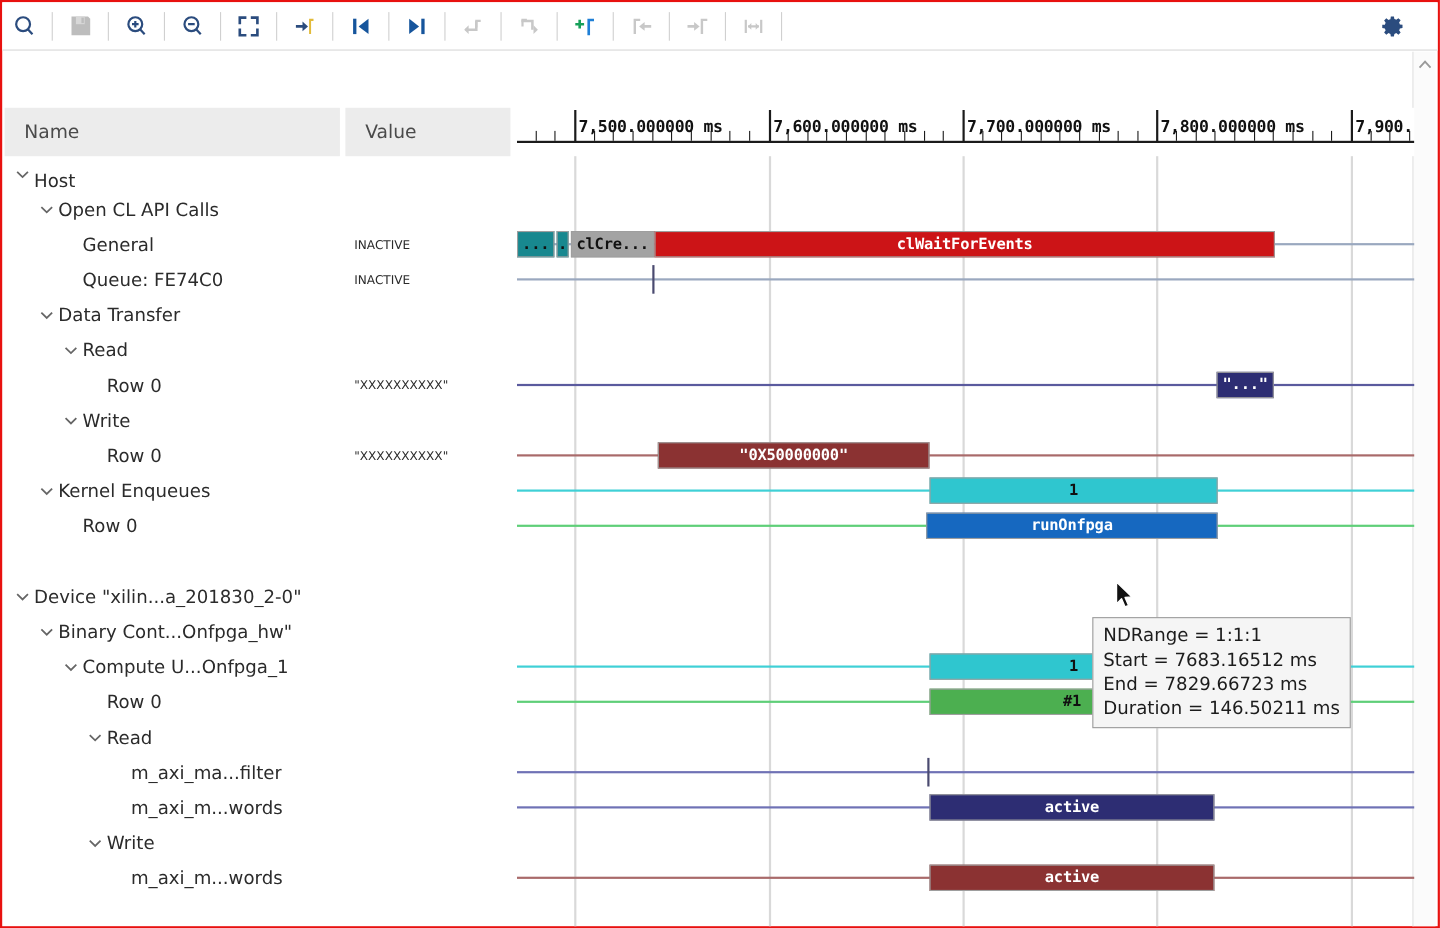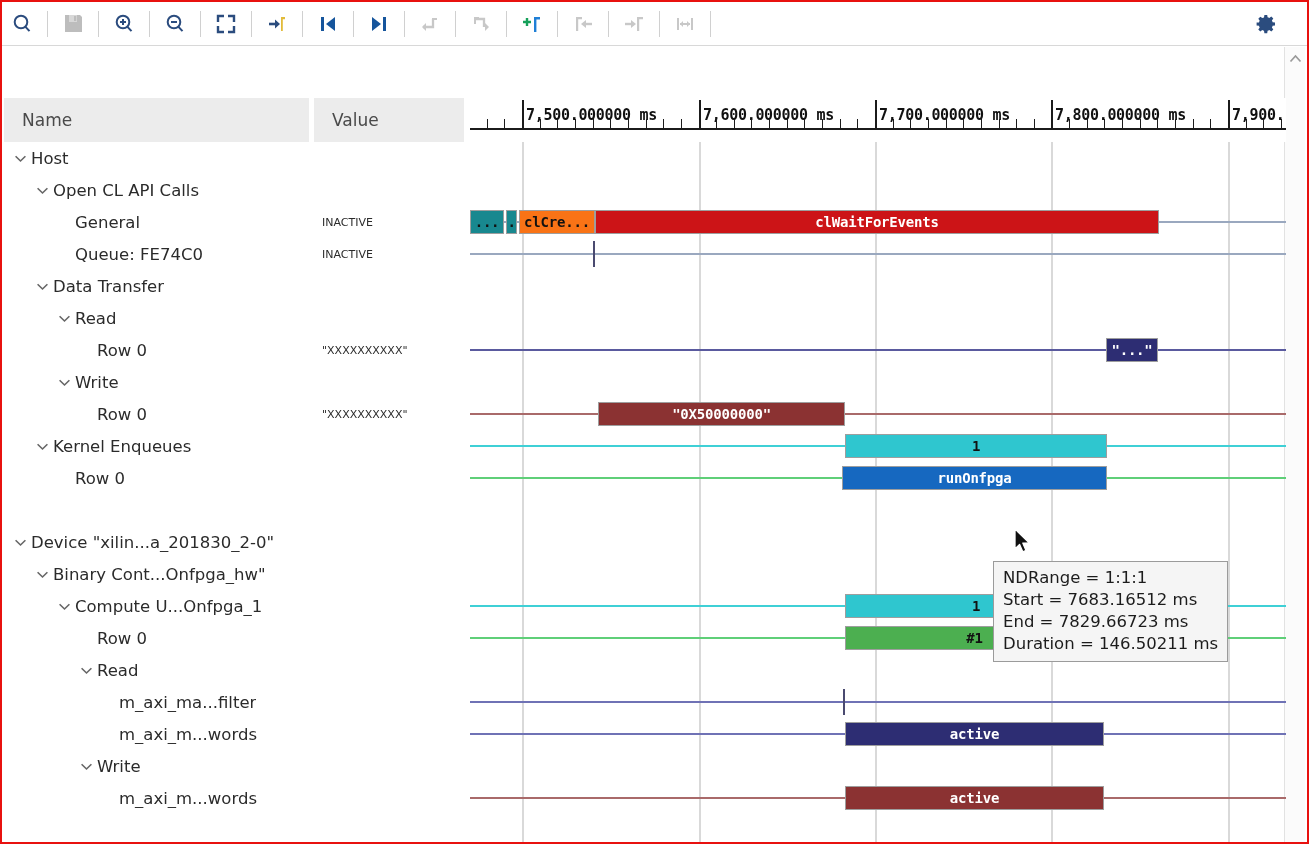--- a/index.html
+++ b/index.html
@@ -274,21 +274,21 @@
 
 <div id="panel">
 
   <div id="hdr">
     <div class="hdrcell" id="hdr-name">Name</div>
     <div class="hdrcell" id="hdr-value">Value</div>
   </div>
 
   <div id="tree">
       <div class="trow">
-        <div class="tw" style="left: 8px;">
+        <div class="tw" style="left: 8px; align-items: flex-end;">
           <span class="chev">
             <svg width="13" height="9" viewBox="0 0 13 9">
               <path d="M1.6 2.2L6.5 7 11.4 2.2" fill="none" stroke="#666" stroke-width="1.6"></path>
             </svg>
           </span>
           <span class="tlabel">Host</span>
         </div>
       </div>
       <div class="trow">
         <div class="tw" style="left: 30px;">
@@ -518,21 +518,21 @@
         <div class="gl" style="left: 581px;"></div>
         <div class="gl" style="left: 758px;"></div>
       </div>
     <div id="waves">
         <div class="wrow"></div>
         <div class="wrow"></div>
         <div class="wrow">
           <div class="baseline" style="background: rgb(154, 168, 191);"></div>
           <div class="bar" style="left: 0px; width: 34px; background: rgb(24, 136, 143); color: rgb(17, 17, 17);">...</div>
           <div class="bar" style="left: 36px; width: 11px; background: rgb(24, 136, 143); color: rgb(17, 17, 17);">.</div>
-          <div class="bar" style="left: 49px; width: 76px; background: #f97316; color: rgb(17, 17, 17);">clCre...</div>
+          <div class="bar" style="left: 49px; width: 76px; background: #a3a3a3; color: rgb(17, 17, 17);">clCre...</div>
           <div class="bar" style="left: 125px; width: 564px; background: rgb(204, 20, 23); color: rgb(255, 255, 255);">clWaitForEvents</div>
         </div>
         <div class="wrow">
           <div class="baseline" style="background: rgb(154, 168, 191);"></div>
           <div class="marker" style="left: 123px; background: rgb(74, 74, 112);"></div>
         </div>
         <div class="wrow"></div>
         <div class="wrow"></div>
         <div class="wrow">
           <div class="baseline" style="background: rgb(90, 90, 158);"></div>

